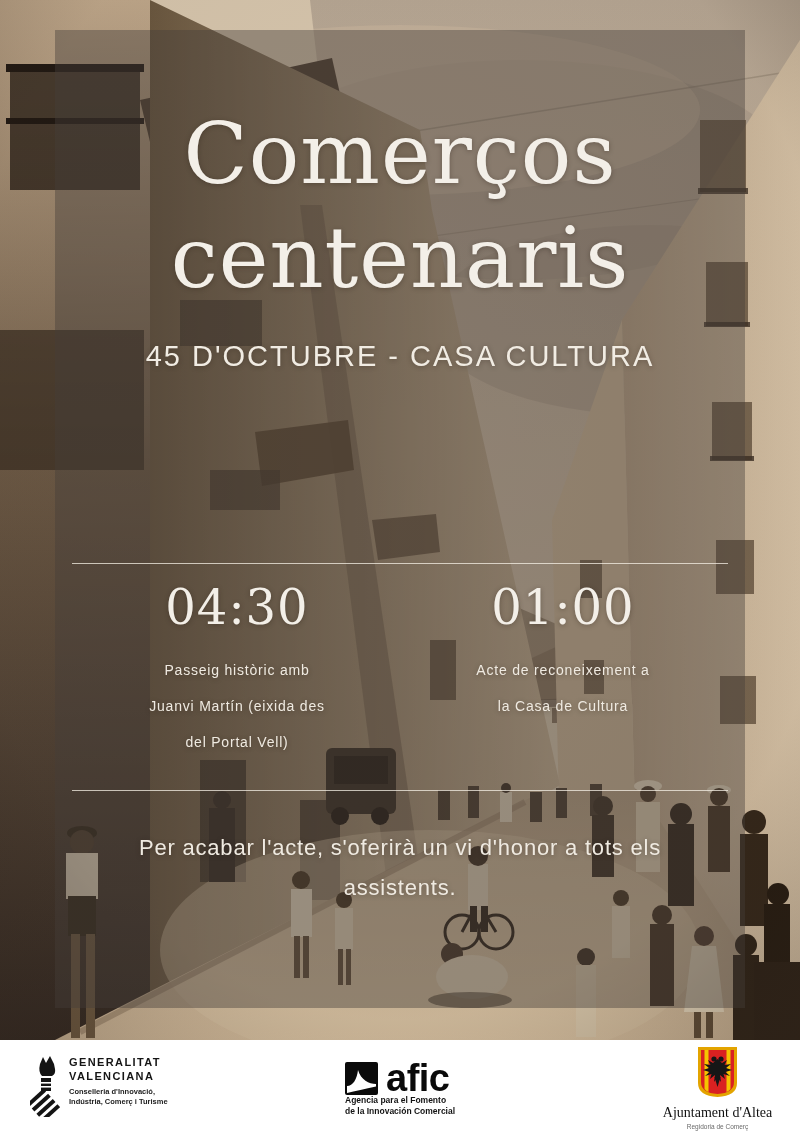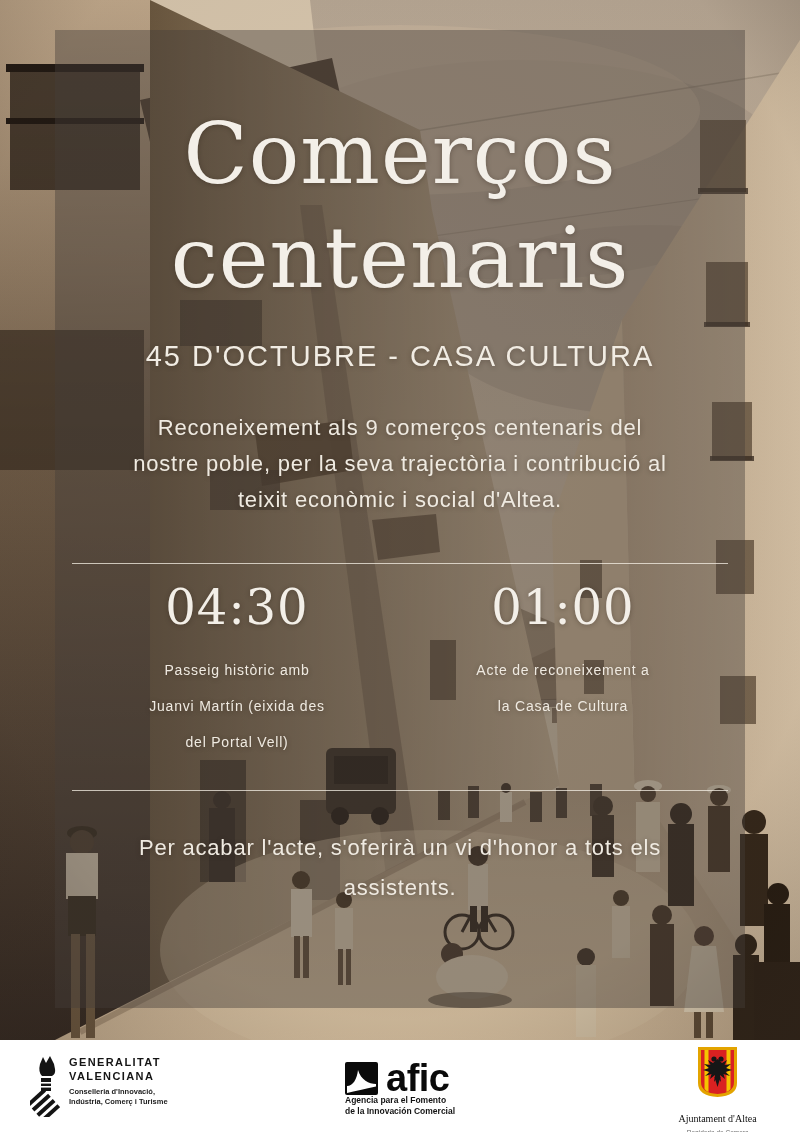--- a/index.html
+++ b/index.html
@@ -67,21 +67,21 @@
   .afic-row{display:flex;}
   .afic-name{
     margin-left:8px;font-size:38px;line-height:33px;font-weight:700;color:#0a0a0a;
     letter-spacing:-0.5px;
   }
   .afic-tagline{
     font-size:8.5px;font-weight:700;line-height:10.5px;color:#141414;
   }
   .logo-altea{position:absolute;left:645px;top:6px;width:145px;text-align:center;}
   .altea-name{
-    margin-top:8px;font-family:"Liberation Serif",serif;font-size:10px;line-height:18px;color:#101010;
+    margin-top:2px;font-family:"Liberation Serif",serif;font-size:14px;line-height:18px;color:#101010;
   }
   .altea-dept{margin-top:1px;font-size:6.5px;color:#6a6a6a;line-height:8px;}
 </style>
 </head>
 <body>
 
 <div class="poster">
 
   <div class="photo">
     <svg width="800" height="1040" viewBox="0 0 800 1040" preserveAspectRatio="none">
@@ -256,21 +256,20 @@
     </svg>
   </div>
 
   <div class="veil"></div>
 
   <div class="content">
     <div class="title">Comerços<br>centenaris</div>
 
     <div class="date-venue">45 D'OCTUBRE - CASA CULTURA</div>
 
-    <div class="description">Reconeixement als 9 comerços centenaris del<br>nostre poble, per la seva trajectòria i contribució al<br>teixit econòmic i social d'Altea.</div>
 
     <div class="divider d1"></div>
 
     <div class="schedule">
       <div class="sched-col c1">
         <div class="sched-time">04:30</div>
         <div class="sched-detail">Passeig històric amb<br>Juanvi Martín (eixida des<br>del Portal Vell)</div>
       </div>
       <div class="sched-col c2">
         <div class="sched-time">01:00</div>

